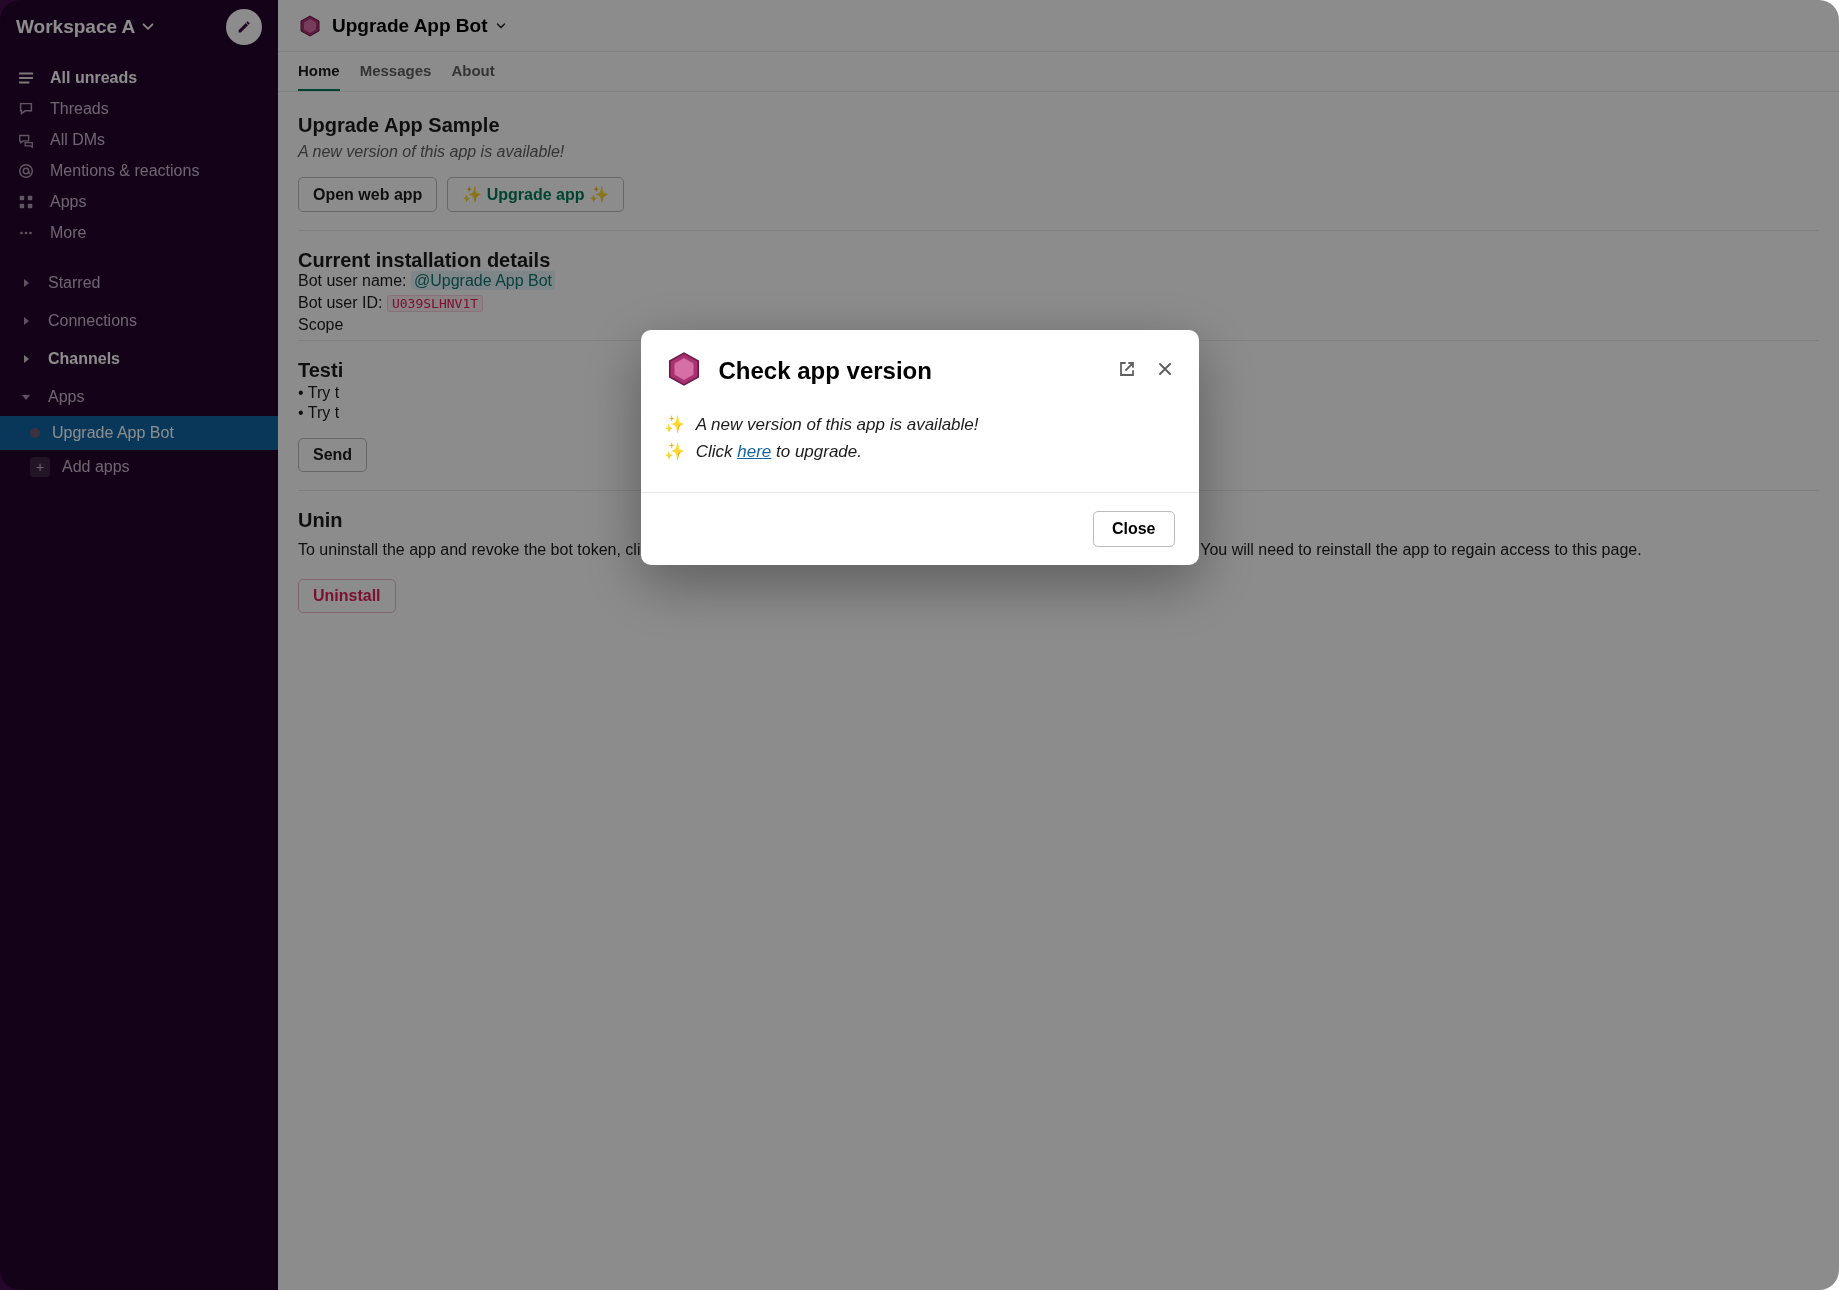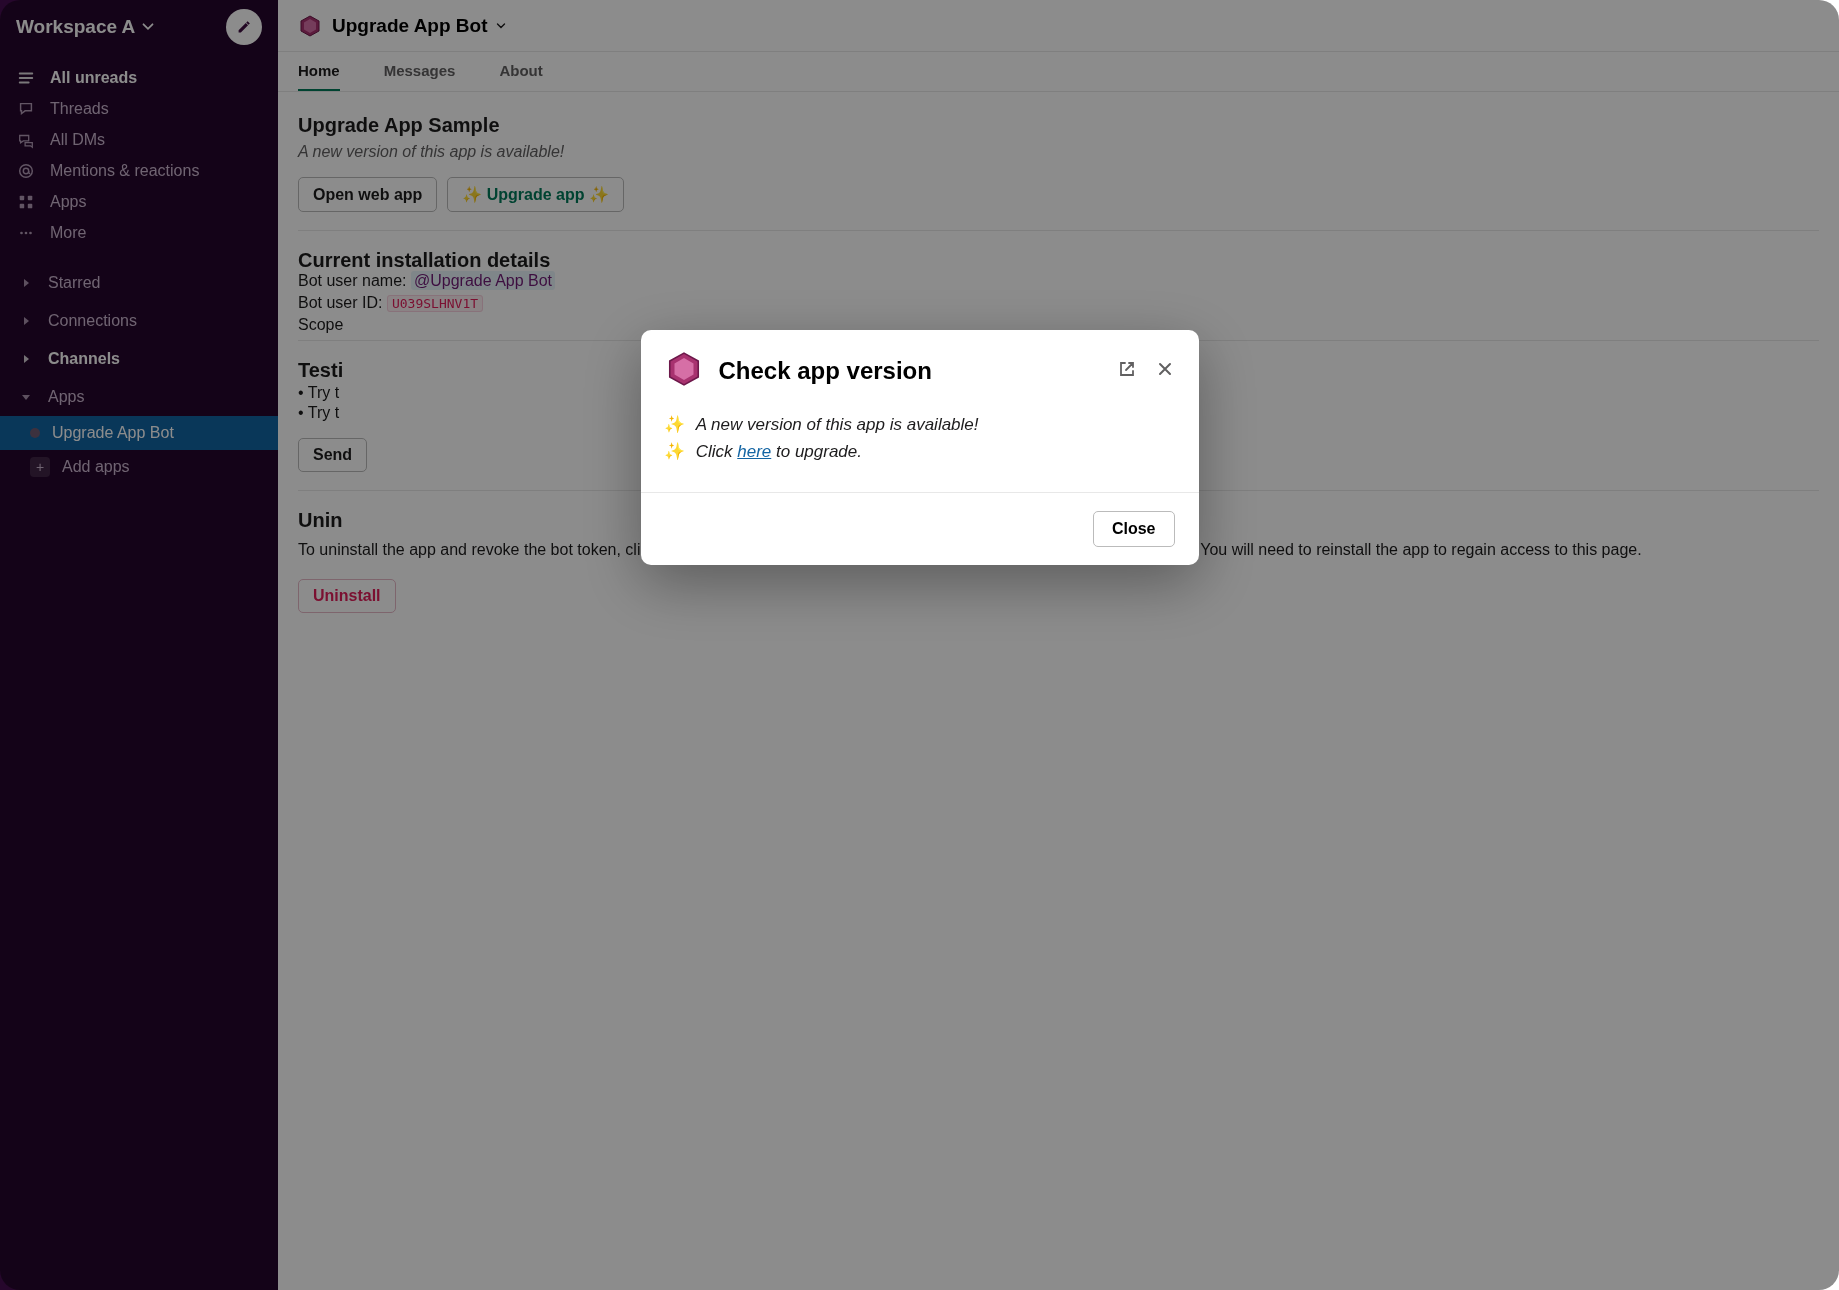--- a/index.html
+++ b/index.html
@@ -33,34 +33,34 @@
   .plus-sq{width:20px;height:20px;border-radius:4px;background:rgba(255,255,255,.12);display:flex;align-items:center;justify-content:center;font-size:14px;color:#cbb6cf;}
 
   
   .main { flex:1; display:flex; flex-direction:column; height:100vh; overflow:hidden; background:#fff;}
   .main-header { height:52px; display:flex; align-items:center; gap:10px; padding:0 20px; border-bottom:1px solid #e8e8e8;}
   .app-hex { width:24px;height:24px; }
   .app-hex svg{width:24px;height:24px;}
   .header-title{font-weight:800; font-size:19px; display:flex; align-items:center; gap:6px; cursor:pointer;}
   .header-title svg{width:14px;height:14px;}
 
-  .tabs { display:flex; gap:44px; padding:0 20px; border-bottom:1px solid #e8e8e8; height:40px;}
+  .tabs { display:flex; gap:20px; padding:0 20px; border-bottom:1px solid #e8e8e8; height:40px;}
   .tab { display:flex; align-items:center; font-size:15px; color:#616061; cursor:pointer; border-bottom:2px solid transparent; font-weight:600;}
   .tab.active{ color:#1d1c1d; font-weight:800; border-bottom:2px solid #007a5a;}
 
   .content { padding: 18px 20px 40px; overflow:auto; }
   .sec-title{font-size:20px; font-weight:800; color:#1d1c1d; margin-top:4px;}
   .sec-sub{ font-style:italic; color:#616061; font-size:16px; margin-top:6px;}
   .btn-row{ display:flex; gap:10px; margin:16px 0 18px;}
   .btn{ border:1px solid #bbb; background:#fff; border-radius:5px; padding:7px 14px; font-size:16px; font-weight:700; cursor:pointer; color:#1d1c1d;}
   .btn.upgrade{ color:#007a5a; }
   .btn.danger{ color:#e01e5a; border-color:#e6b8c7;}
   .divider{height:1px;background:#e8e8e8;margin:6px 0 18px;}
   .kv{ font-size:16px; color:#1d1c1d; margin-bottom:4px;}
-  .kv .mention{ color:#701a75; background:#e8f5fa; border-radius:3px; padding:1px 3px;}
+  .kv .mention{ color:#0f766e; background:#e8f5fa; border-radius:3px; padding:1px 3px;}
   .kv .code{ font-family:monospace; color:#e01e5a; background:#fdeef3; border:1px solid #f7d0de; border-radius:3px; padding:0 4px; font-size:13px;}
   .bullet{ font-size:16px; color:#1d1c1d; margin:2px 0;}
   .text{ font-size:16px; color:#1d1c1d; line-height:1.55; margin-top:6px;}
 
   
   .overlay{ position:fixed; inset:0; background:rgba(0,0,0,.45); display:flex; align-items:flex-start; justify-content:center; padding-top:330px;border-radius:20px;}
   .modal{ width:558px; background:#fff; border-radius:10px; box-shadow:0 18px 60px rgba(0,0,0,.35); overflow:hidden;}
   .m-head{ display:flex; align-items:center; padding:20px 24px 8px; gap:16px;}
   .m-head .hex svg{width:38px;height:38px;}
   .m-title{ font-size:24px; font-weight:800; flex:1;}

